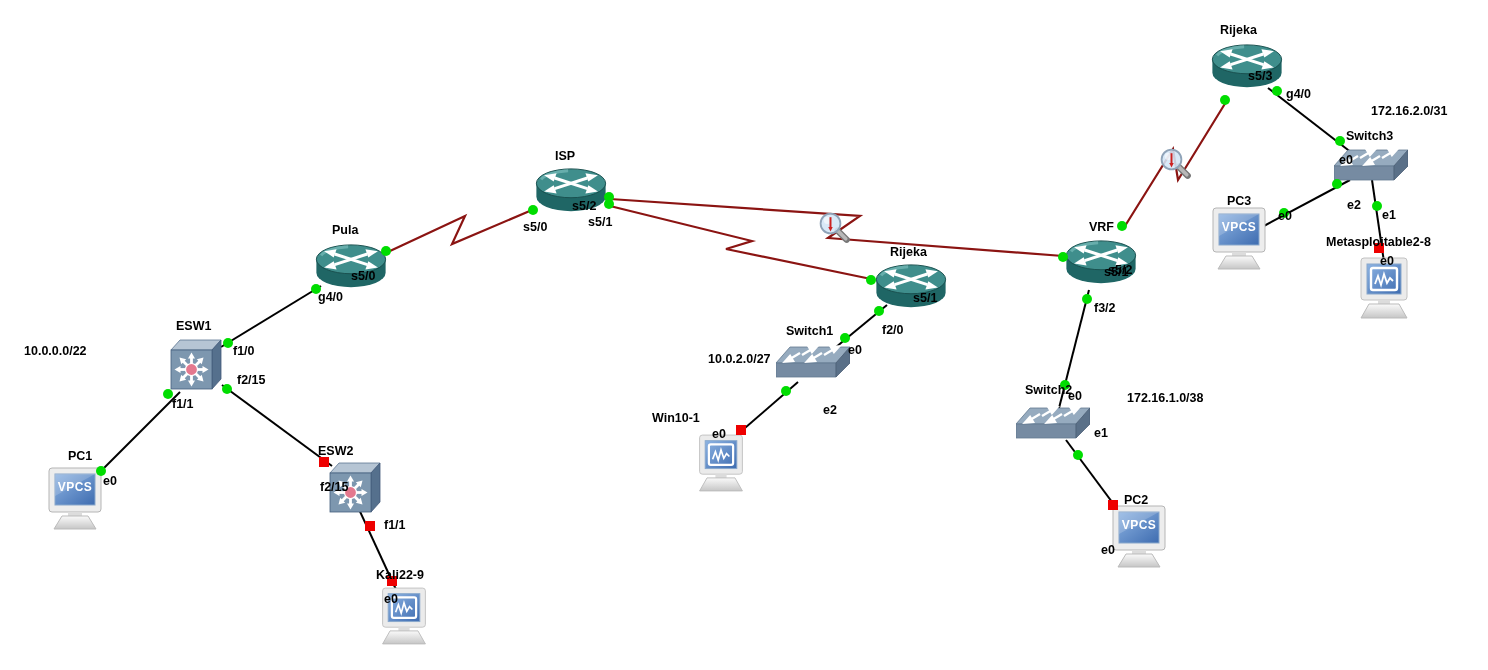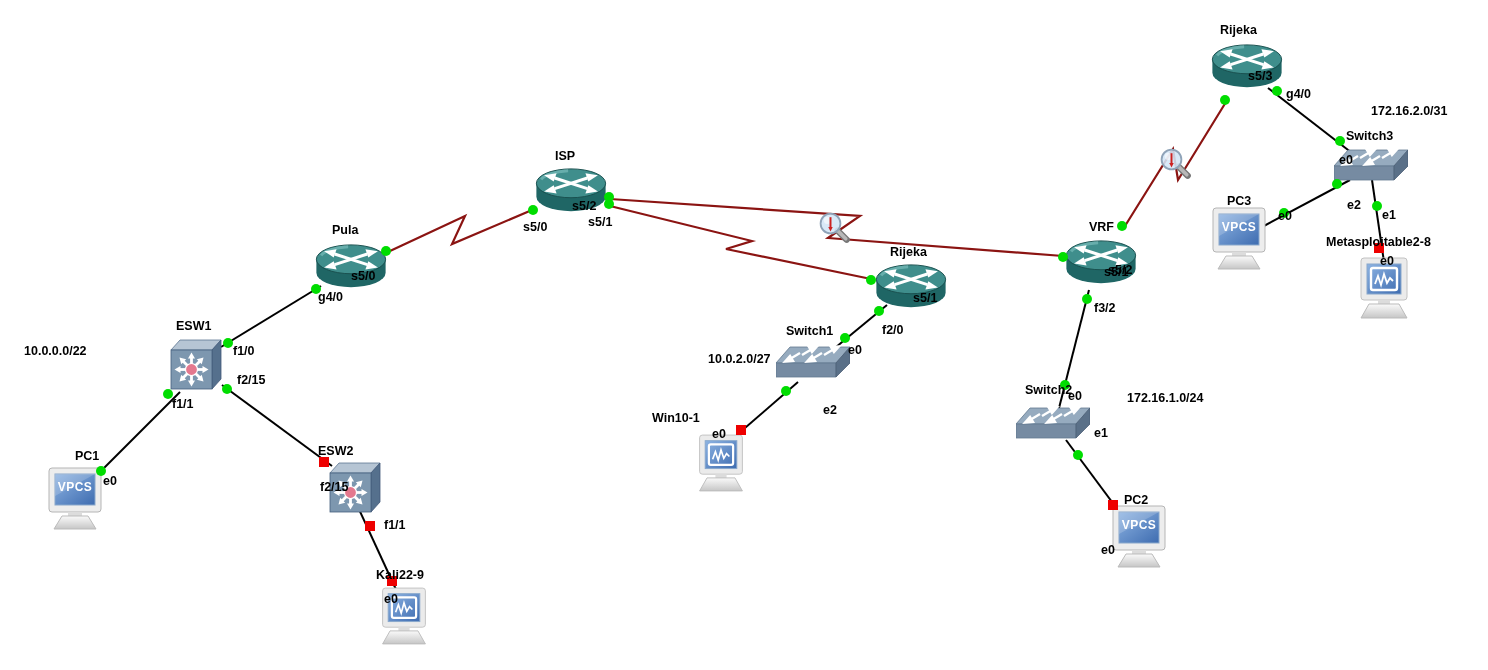--- a/index.html
+++ b/index.html
@@ -261,21 +261,21 @@
   <span class="lbl" style="left:555px;top:150px">ISP</span>
   <span class="lbl" style="left:332px;top:224px">Pula</span>
   <span class="lbl" style="left:890px;top:246px">Rijeka</span>
   <span class="lbl" style="left:1089px;top:221px">VRF</span>
   <span class="lbl" style="left:1220px;top:24px">Rijeka</span>
   <span class="lbl" style="left:176px;top:320px">ESW1</span>
   <span class="lbl" style="left:318px;top:445px">ESW2</span>
   <span class="lbl" style="left:786px;top:325px">Switch1</span>
   <span class="lbl" style="left:1025px;top:384px">Switch2</span>
   <span class="lbl" style="left:1346px;top:130px">Switch3</span>
-  <span class="lbl" style="left:75px;top:450px">PC1</span>
+  <span class="lbl" style="left:68px;top:450px">PC1</span>
   <span class="lbl" style="left:1124px;top:494px">PC2</span>
   <span class="lbl" style="left:1227px;top:195px">PC3</span>
   <span class="lbl" style="left:652px;top:412px">Win10-1</span>
   <span class="lbl" style="left:376px;top:569px">Kali22-9</span>
   <span class="lbl" style="left:1326px;top:236px">Metasploitable2-8</span>
 
   <span class="lbl" style="left:572px;top:200px">s5/2</span>
   <span class="lbl" style="left:523px;top:221px">s5/0</span>
   <span class="lbl" style="left:588px;top:216px">s5/1</span>
   <span class="lbl" style="left:351px;top:270px">s5/0</span>
@@ -301,16 +301,16 @@
   <span class="lbl" style="left:1382px;top:209px">e1</span>
   <span class="lbl" style="left:103px;top:475px">e0</span>
   <span class="lbl" style="left:1101px;top:544px">e0</span>
   <span class="lbl" style="left:1278px;top:210px">e0</span>
   <span class="lbl" style="left:712px;top:428px">e0</span>
   <span class="lbl" style="left:384px;top:593px">e0</span>
   <span class="lbl" style="left:1380px;top:255px">e0</span>
 
   <span class="lbl" style="left:24px;top:345px">10.0.0.0/22</span>
   <span class="lbl" style="left:708px;top:353px">10.0.2.0/27</span>
-  <span class="lbl" style="left:1127px;top:392px">172.16.1.0/24</span>
+  <span class="lbl" style="left:1127px;top:392px">172.16.1.0/38</span>
   <span class="lbl" style="left:1371px;top:105px">172.16.2.0/31</span>
 
 </div>
 
 </body></html>

